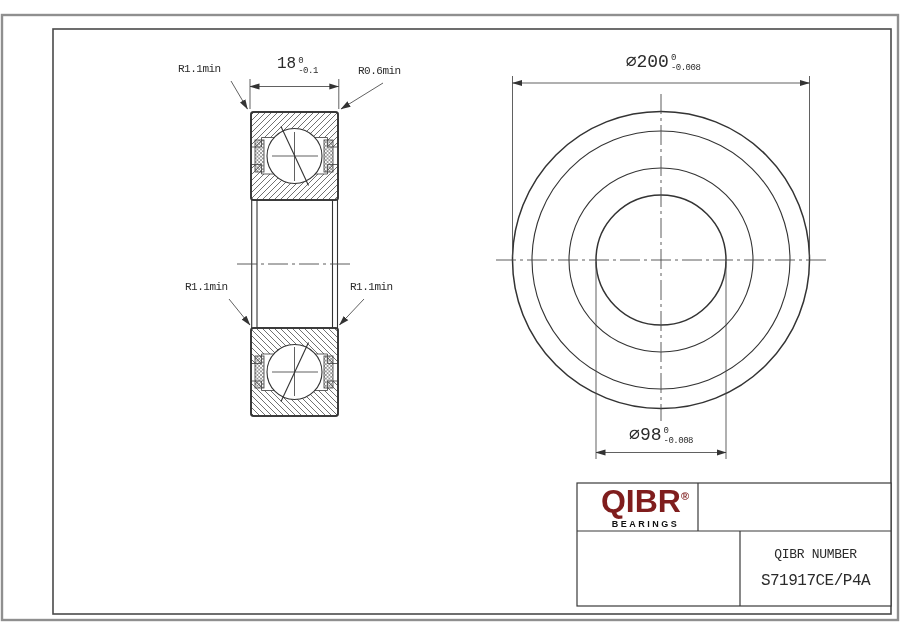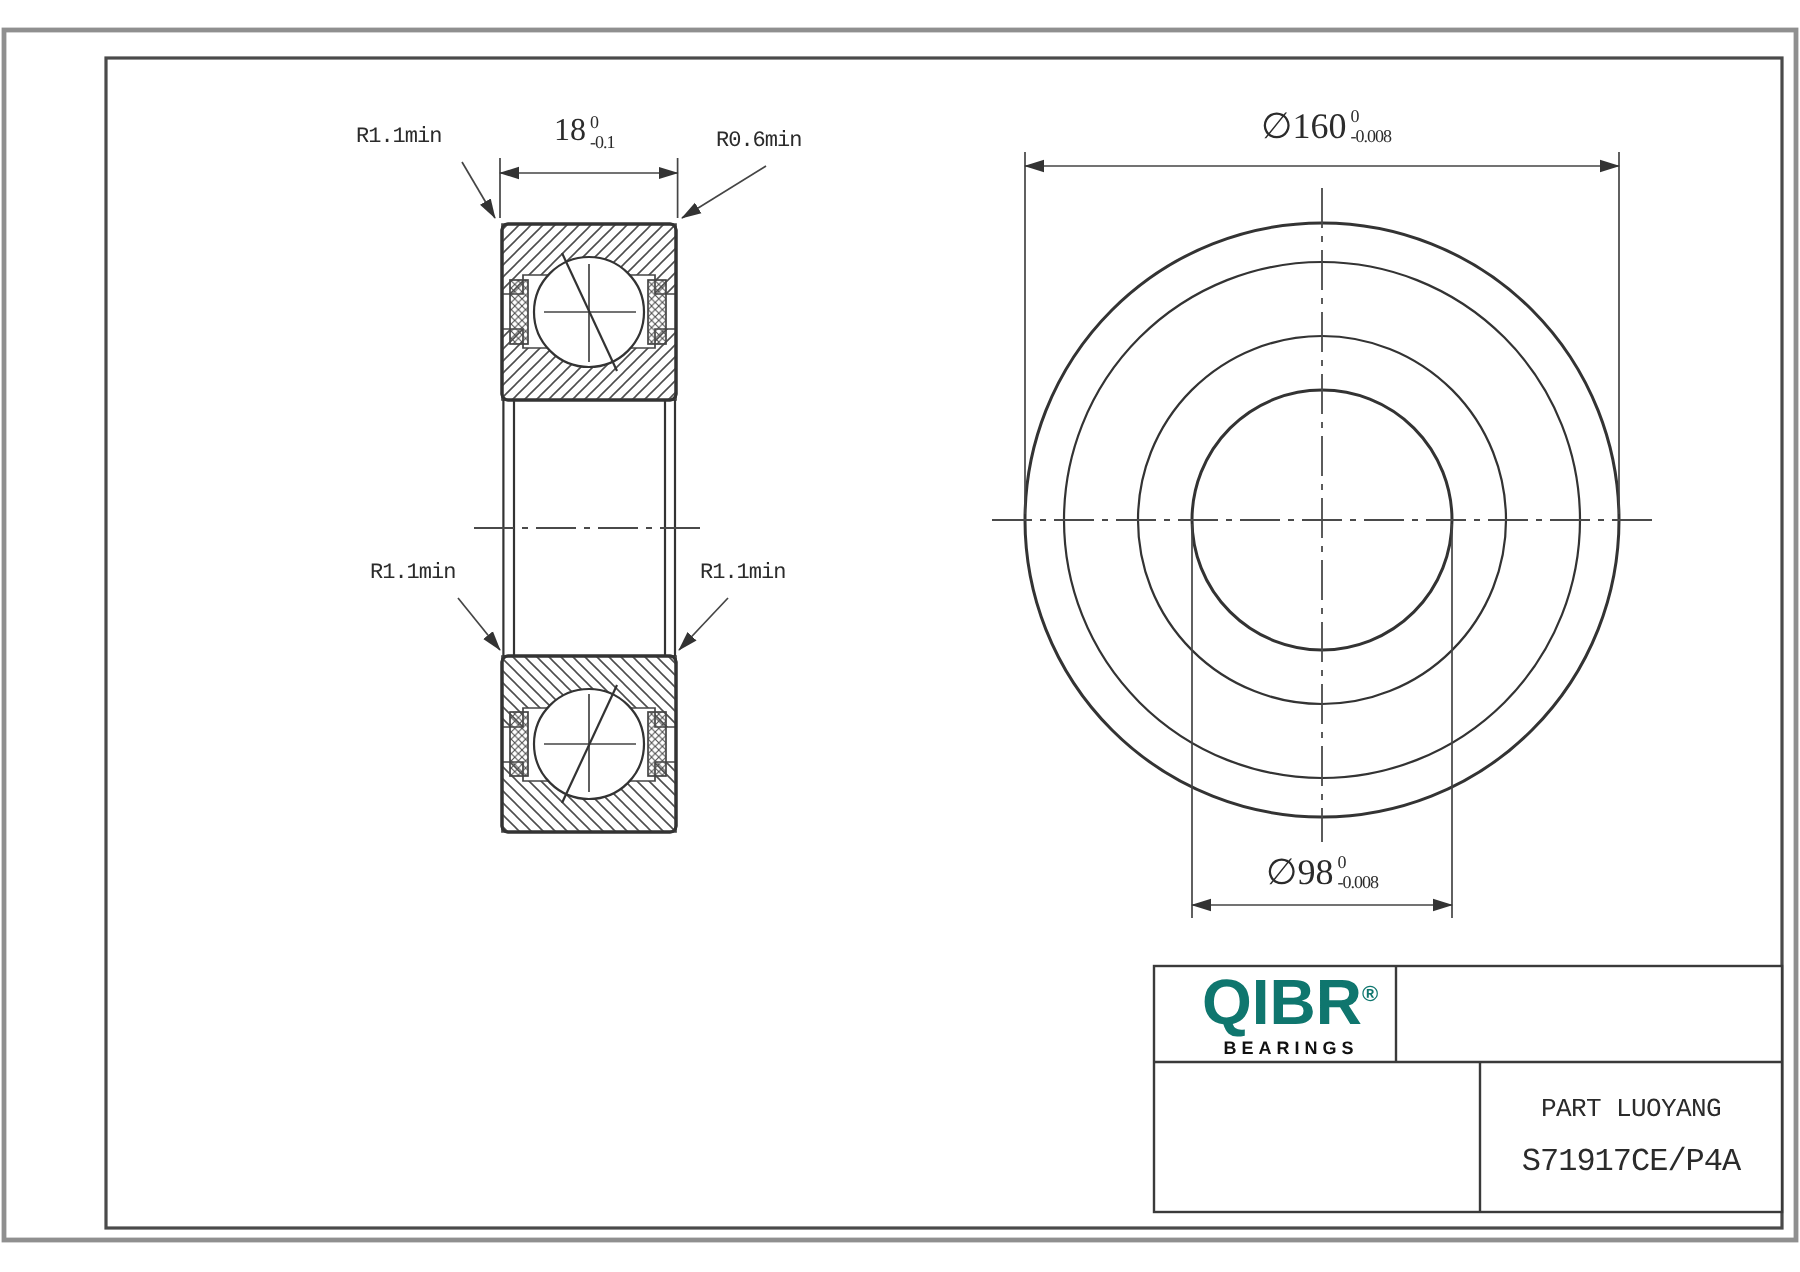--- a/index.html
+++ b/index.html
@@ -8,33 +8,33 @@
   svg{position:absolute;left:0;top:0;}
   
   .thick{stroke:#333;stroke-width:1.5;}
   .med{stroke:#333;stroke-width:1.1;}
   .thin{stroke:#454545;stroke-width:0.85;}
   .cl{stroke:#4a4a4a;stroke-width:0.9;stroke-dasharray:20 4 3 4;}
   .tb{stroke:#3a3a3a;stroke-width:1.2;}
   
   .t{position:absolute;white-space:nowrap;line-height:1;}
   .rlab{font-size:11px;letter-spacing:-0.5px;}
-  .dimval{display:flex;align-items:center;font-family:Liberation Serif, serif;}
+  .dimval{display:flex;align-items:flex-start;}
   .dv{font-size:16px;line-height:1;}
   .dvBig{font-size:18px;line-height:1;}
   .tol{display:inline-flex;flex-direction:column;font-size:9px;line-height:1.15;margin-left:2px;transform:translateY(0px);letter-spacing:-0.5px;}
   .ctr{transform:translateX(-50%);}
   .cell{position:absolute;display:flex;flex-direction:column;align-items:center;justify-content:center;}
   .company{font-size:11px;letter-spacing:-1px;}
   .website{font-size:11px;letter-spacing:-0.4px;}
   .prod{font-size:13px;letter-spacing:-0.3px;}
   .pnlab{font-size:13px;letter-spacing:-0.3px;}
   .pnval{font-size:16px;letter-spacing:-0.5px;text-align:right;}
   .brand{font-family:"Liberation Sans","DejaVu Sans",sans-serif;font-weight:bold;font-size:32px;
-         letter-spacing:0px;color:#0f766e;line-height:1;margin-left:15px;}
+         letter-spacing:0px;color:#7f1d1d;line-height:1;margin-left:15px;}
   .reg{font-size:11px;vertical-align:super;font-weight:bold;}
   .brandsub{font-family:"Liberation Sans","DejaVu Sans",sans-serif;font-weight:bold;font-size:9px;
             letter-spacing:2.5px;color:#111;margin-top:2px;padding-left:16px;}
 </style>
 </head>
 <body>
 
 <div id="stage">
 
   <svg width="900" height="636" viewBox="0 0 900 636">
@@ -127,21 +127,21 @@
     </span>
   </div>
 
   <div class="t rlab" style="left:358px;top:66px">R0.6min</div>
 
   <div class="t rlab" style="left:185px;top:282px">R1.1min</div>
 
   <div class="t rlab" style="left:350px;top:282px">R1.1min</div>
 
   <div class="t dimval ctr" style="left:663px;top:53px">
-    <span class="dvBig">∅160</span>
+    <span class="dvBig">∅200</span>
     <span class="tol">
       <span>0</span>
       <span>-0.008</span>
     </span>
   </div>
 
   <div class="t dimval ctr" style="left:661px;top:426px">
     <span class="dvBig">∅98</span>
     <span class="tol">
       <span>0</span>
@@ -150,17 +150,17 @@
   </div>
 
   <div class="cell" style="left:577px;top:483px;width:121px;height:48px">
     <div class="brand"><span>QIBR</span><span class="reg">®</span></div>
     <div class="brandsub">BEARINGS</div>
   </div>
 
 
 
   <div class="cell" style="left:740px;top:531px;width:151px;height:75px;gap:12px">
-    <div class="t pnlab" style="position:static">PART LUOYANG</div>
+    <div class="t pnlab" style="position:static">QIBR NUMBER</div>
     <div class="t pnval" style="position:static">S71917CE/P4A</div>
   </div>
 
 </div>
 
 </body></html>

